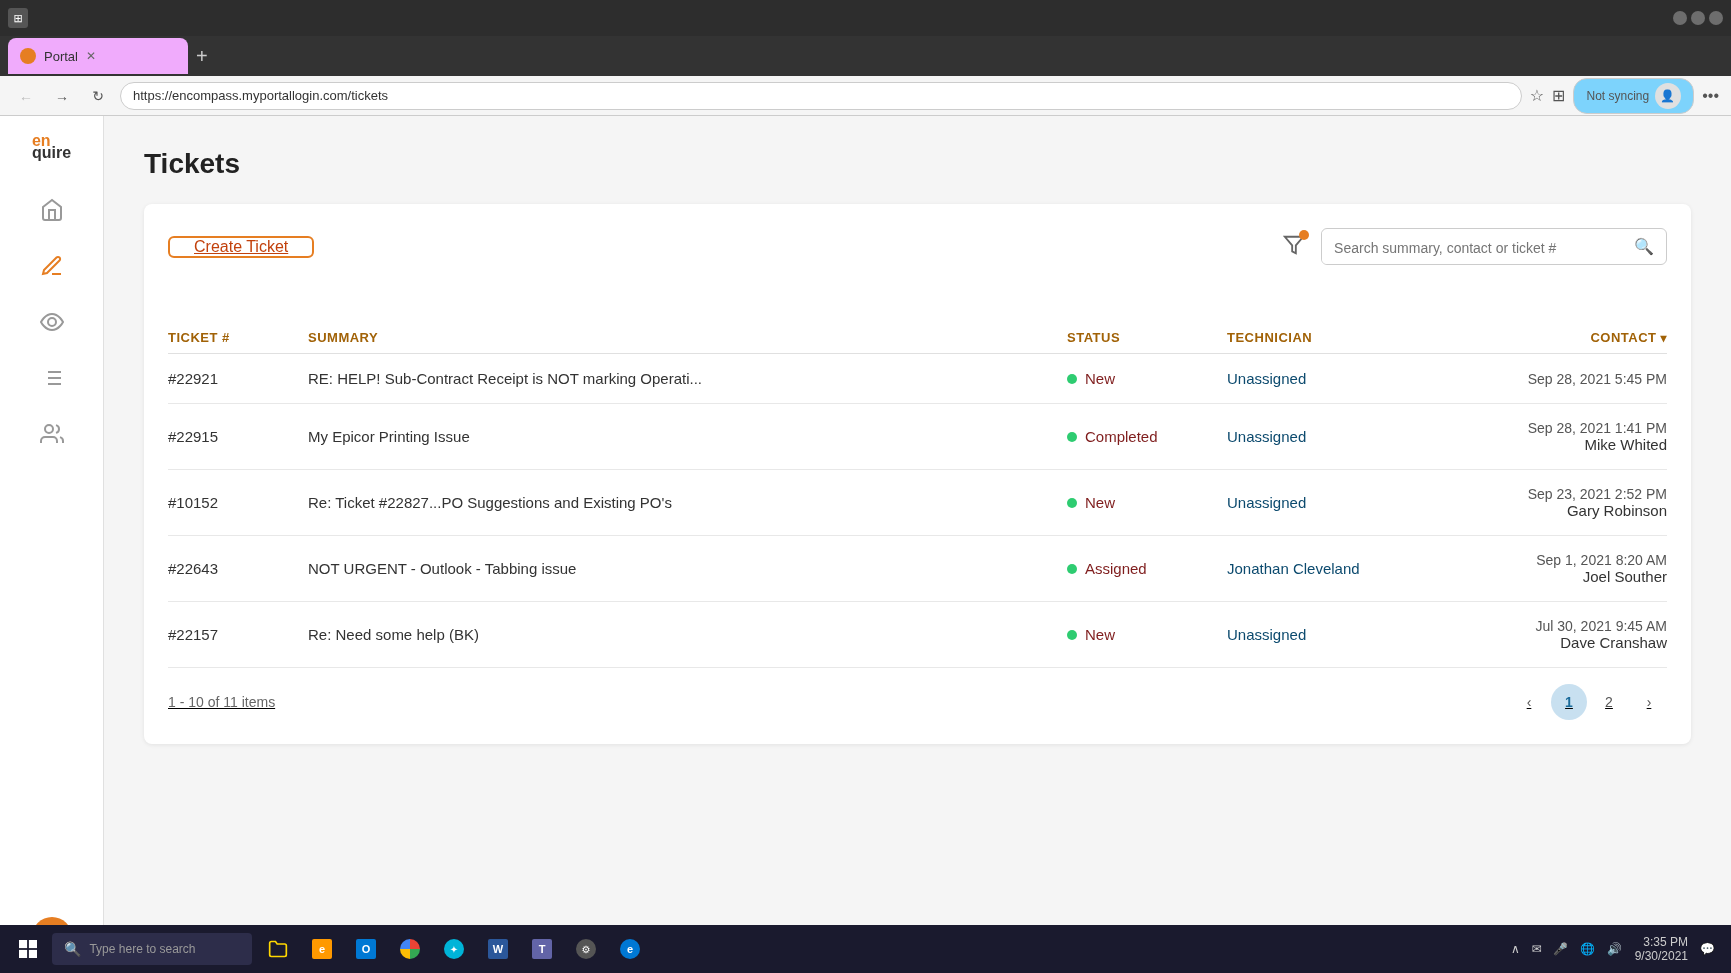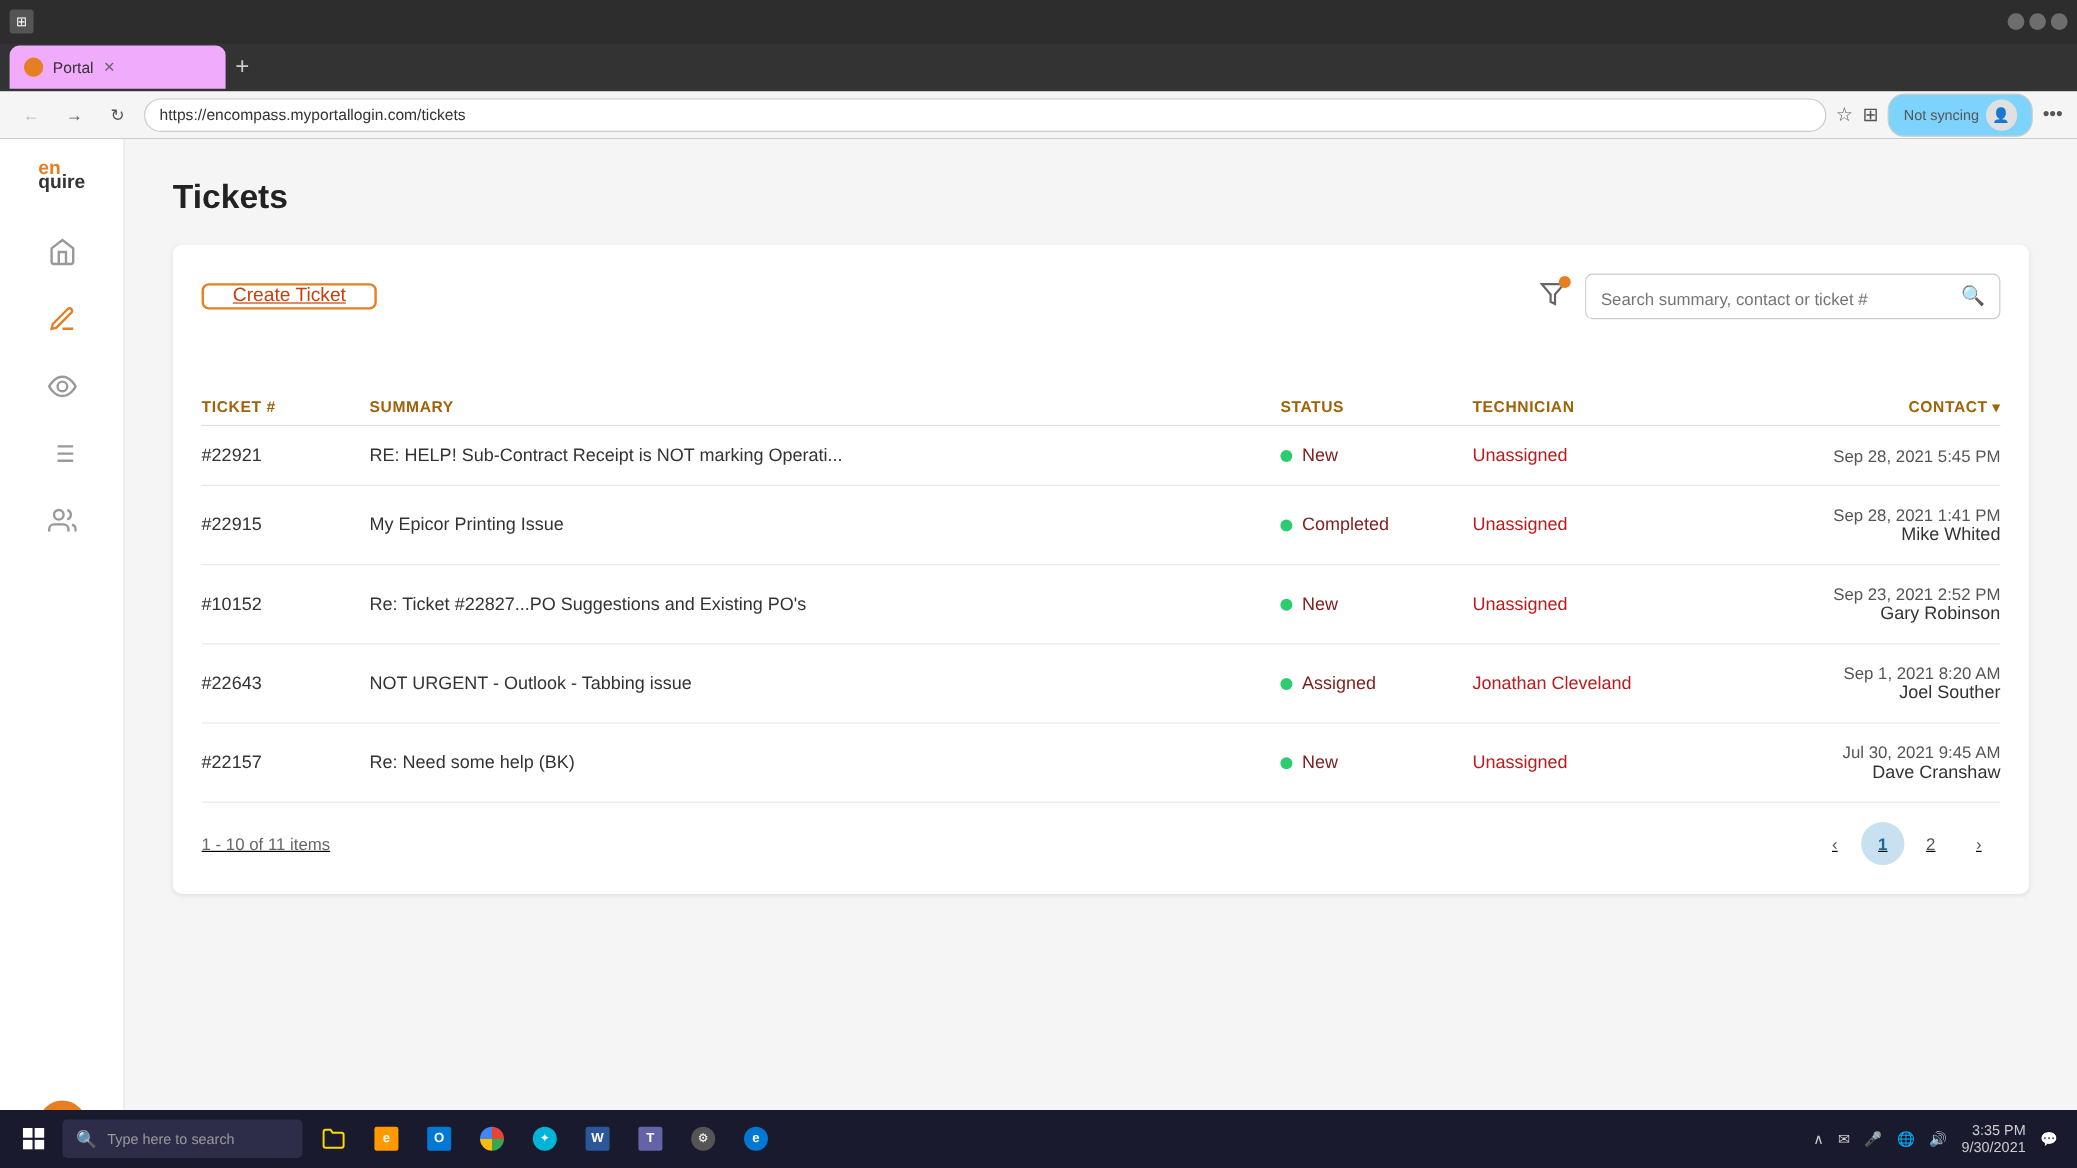--- a/index.html
+++ b/index.html
@@ -49,21 +49,21 @@
     .search-box { display: flex; align-items: flex-end; border: 1px solid #ccc; border-radius: 6px; overflow: hidden; }
     .search-input { border: none; outline: none; padding: 8px 12px; font-size: 14px; width: 300px; color: #999; }
     .search-btn { background: none; border: none; padding: 8px 12px; cursor: pointer; color: #666; font-size: 16px; }
     .table-header { display: grid; grid-template-columns: 140px 1fr 160px 220px 220px; padding: 8px 0; border-bottom: 1px solid #e0e0e0; }
     .table-header .col { font-size: 13px; font-weight: 700; color: #a16207; letter-spacing: 0.5px; margin-top: 33px; }
     .table-row { display: grid; grid-template-columns: 140px 1fr 160px 220px 220px; padding: 16px 0; border-bottom: 1px solid #e8e8e8; align-items: center; }
     .col-ticket { font-size: 15px; color: #333; }
     .col-summary { font-size: 15px; color: #333; }
     .col-status { display: flex; align-items: center; gap: 8px; font-size: 15px; color: #7f1d1d; }
     .status-dot { width: 10px; height: 10px; border-radius: 50%; background: #2ecc71; flex-shrink: 0; }
-    .col-technician { font-size: 15px; color: #b91c1c; }
+    .col-technician { font-size: 15px; color: #0c4a6e; }
     .col-contact { font-size: 14px; color: #333; text-align: right; }
     .col-contact .date { color: #555; }
     .col-contact .name { color: #333; font-size: 15px; }
 
     
     .pagination { display: flex; align-items: center; margin-top: 16px; text-decoration: underline; }
     .pagination-info { font-size: 14px; color: #666; }
     .pagination-controls { display: flex; align-items: center; margin-left: auto; gap: 4px; }
     .page-btn { width: 36px; height: 36px; display: flex; align-items: center; justify-content: center; border-radius: 50%; font-size: 14px; cursor: pointer; color: #555; }
     .page-btn.active { background: #c8e0f0; color: #1a6b9a; font-weight: bold; }

